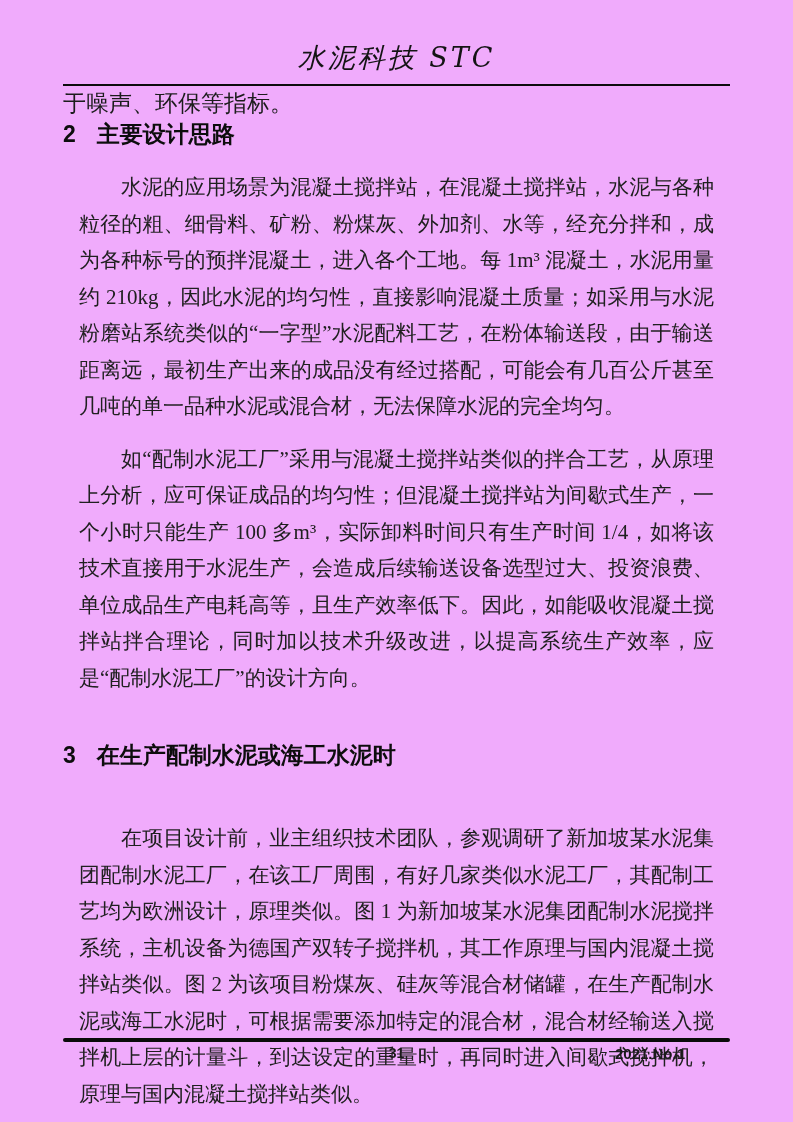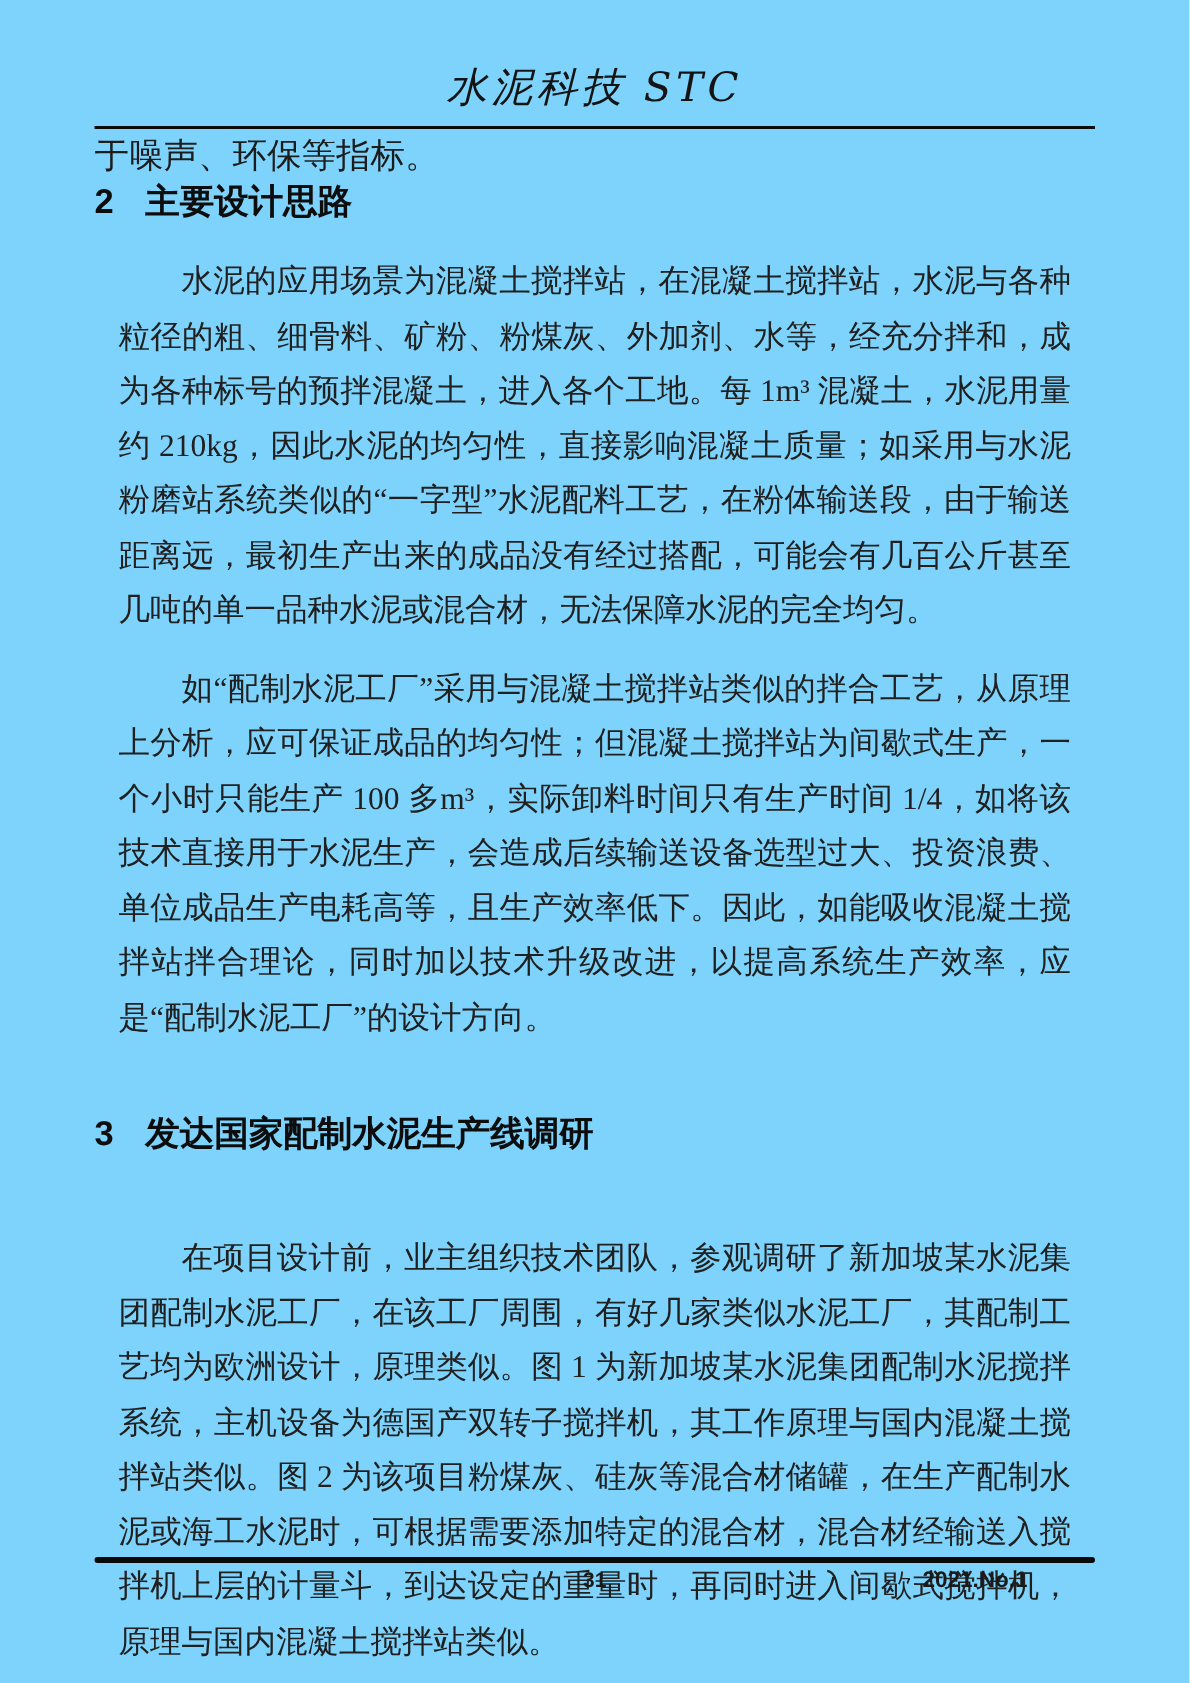--- a/index.html
+++ b/index.html
@@ -4,21 +4,21 @@
 <style>
   html, body {
     margin: 0;
     padding: 0;
     background: #ffffff;
   }
   .page {
     position: relative;
     width: 793px;
     height: 1122px;
-    background: #7dd3fc;
+    background: #f0abfc;
     color: #1c1c1c;
     font-family: "Liberation Serif", "DejaVu Serif", serif;
     overflow: hidden;
   }
   .col {
     position: absolute;
     left: 63px;
     width: 667px;
   }
   .journal-title {
@@ -111,21 +111,21 @@
     <span>主要设计思路</span>
   </div>
 
   <div class="col body-block body-block-1">
     <p class="para">水泥的应用场景为混凝土搅拌站，在混凝土搅拌站，水泥与各种粒径的粗、细骨料、矿粉、粉煤灰、外加剂、水等，经充分拌和，成为各种标号的预拌混凝土，进入各个工地。每 1m³ 混凝土，水泥用量约 210kg，因此水泥的均匀性，直接影响混凝土质量；如采用与水泥粉磨站系统类似的“一字型”水泥配料工艺，在粉体输送段，由于输送距离远，最初生产出来的成品没有经过搭配，可能会有几百公斤甚至几吨的单一品种水泥或混合材，无法保障水泥的完全均匀。</p>
     <p class="para">如“配制水泥工厂”采用与混凝土搅拌站类似的拌合工艺，从原理上分析，应可保证成品的均匀性；但混凝土搅拌站为间歇式生产，一个小时只能生产 100 多m³，实际卸料时间只有生产时间 1/4，如将该技术直接用于水泥生产，会造成后续输送设备选型过大、投资浪费、单位成品生产电耗高等，且生产效率低下。因此，如能吸收混凝土搅拌站拌合理论，同时加以技术升级改进，以提高系统生产效率，应是“配制水泥工厂”的设计方向。</p>
   </div>
 
   <div class="col section-heading heading-3">
     <span>3</span>
-    <span>发达国家配制水泥生产线调研</span>
+    <span>在生产配制水泥或海工水泥时</span>
   </div>
 
   <div class="col body-block body-block-2">
     <p class="para">在项目设计前，业主组织技术团队，参观调研了新加坡某水泥集团配制水泥工厂，在该工厂周围，有好几家类似水泥工厂，其配制工艺均为欧洲设计，原理类似。图 1 为新加坡某水泥集团配制水泥搅拌系统，主机设备为德国产双转子搅拌机，其工作原理与国内混凝土搅拌站类似。图 2 为该项目粉煤灰、硅灰等混合材储罐，在生产配制水泥或海工水泥时，可根据需要添加特定的混合材，混合材经输送入搅拌机上层的计量斗，到达设定的重量时，再同时进入间歇式搅拌机，原理与国内混凝土搅拌站类似。</p>
   </div>
 
   <div class="col footer-rule"></div>
 
   <div class="col footer-row">
     <span class="page-number">31</span>

